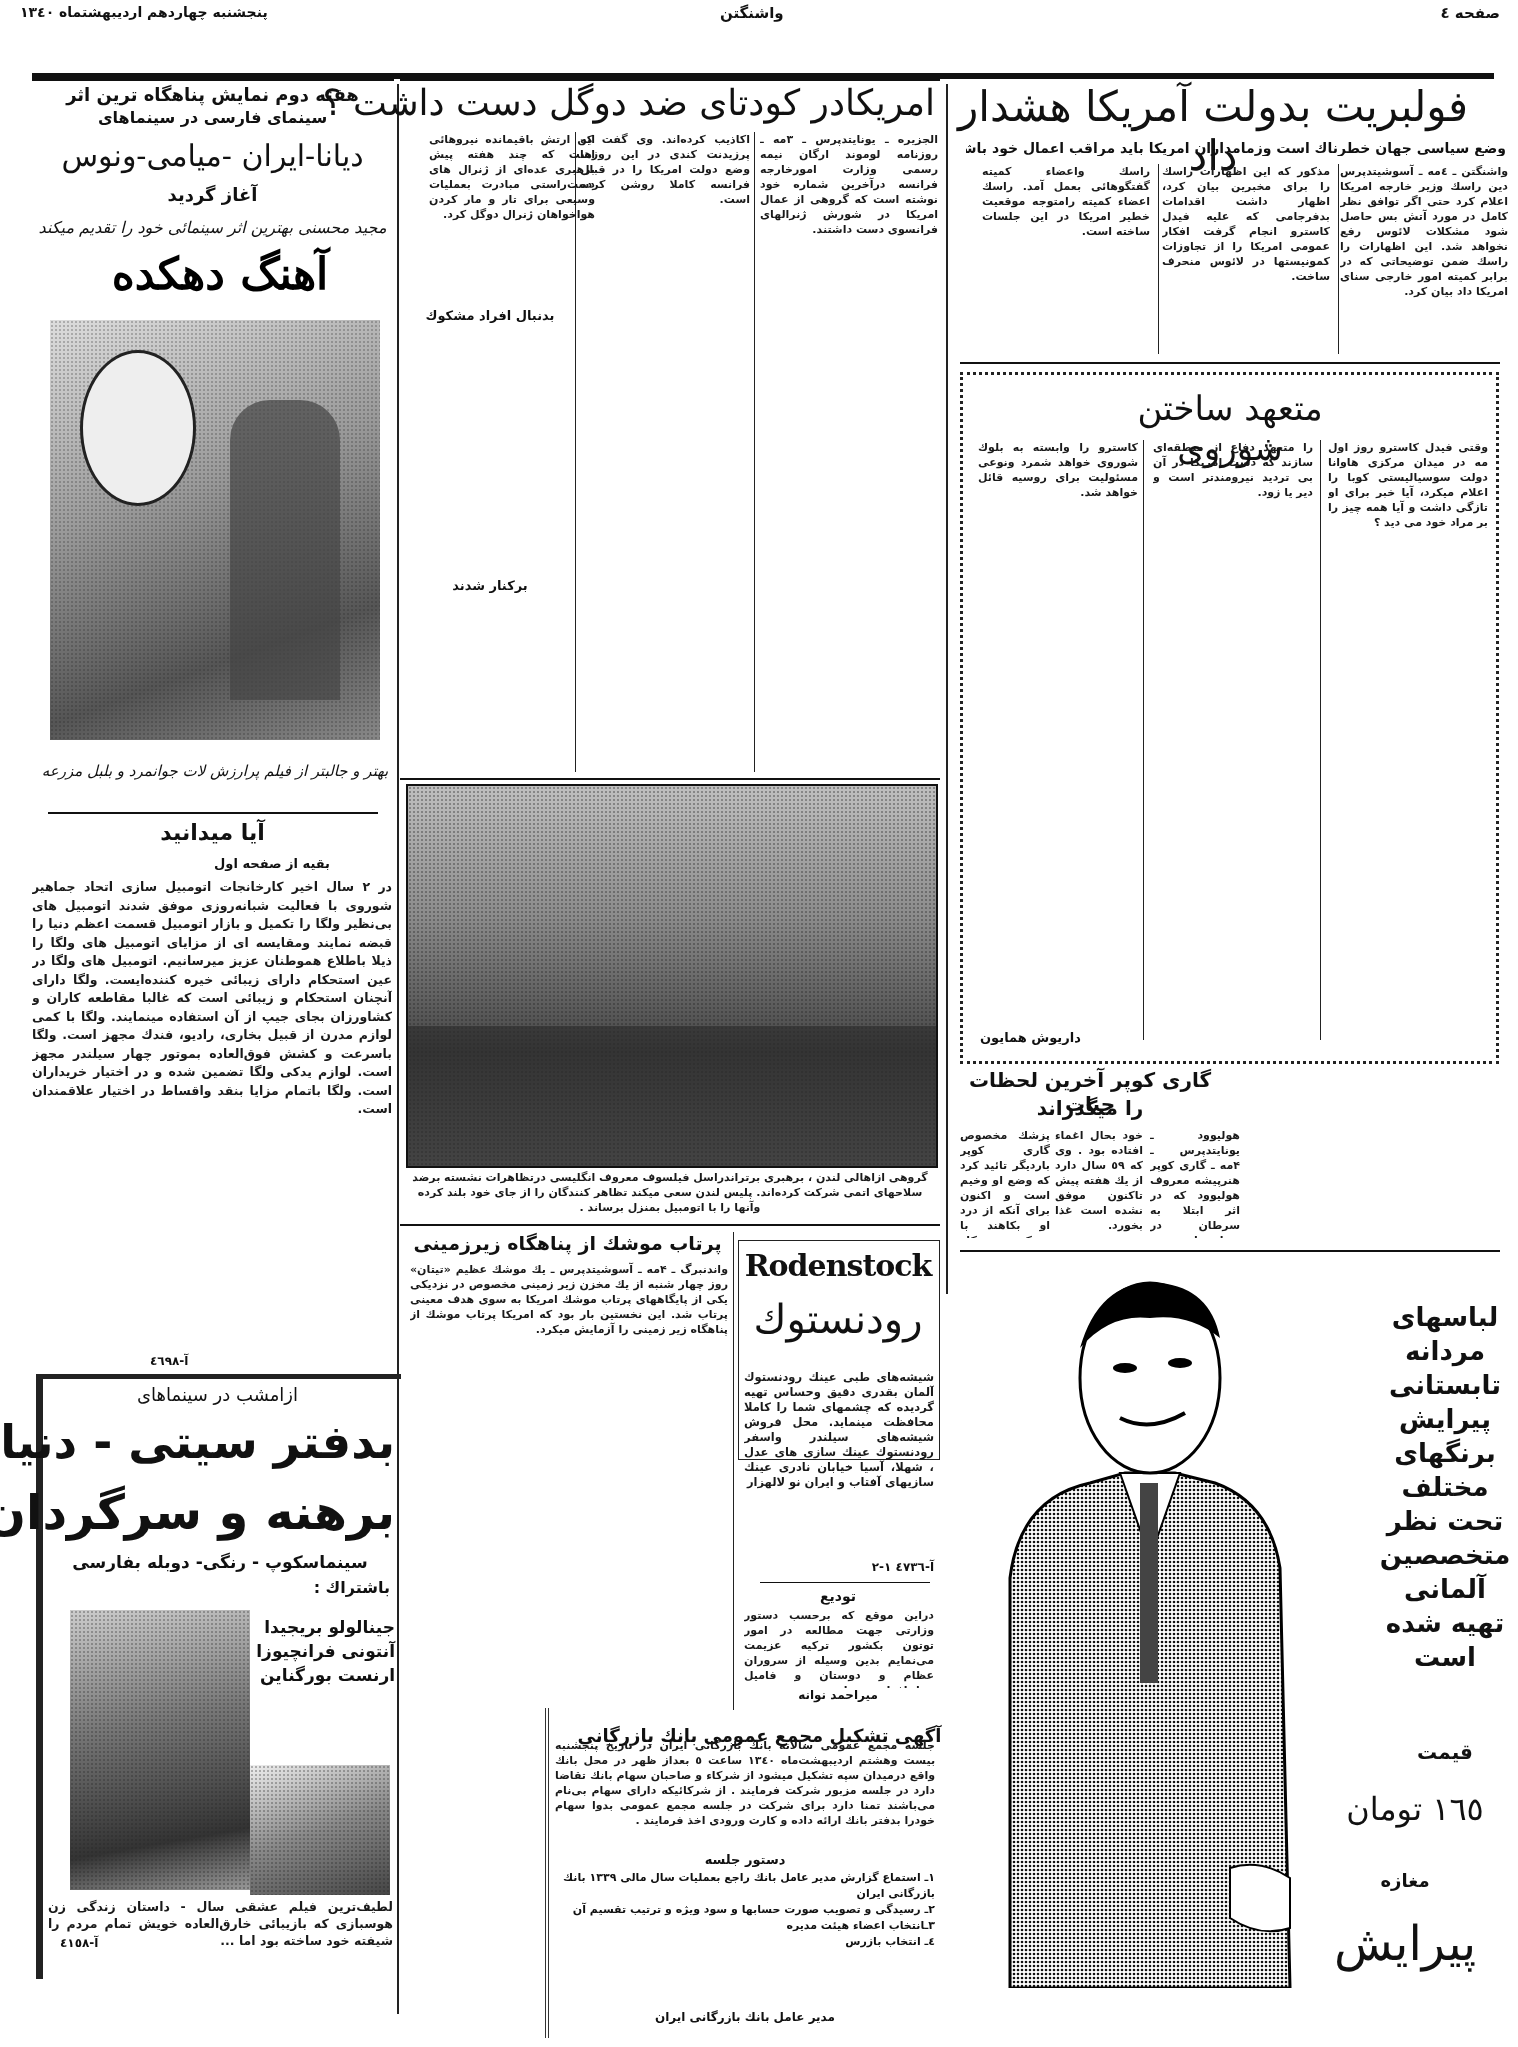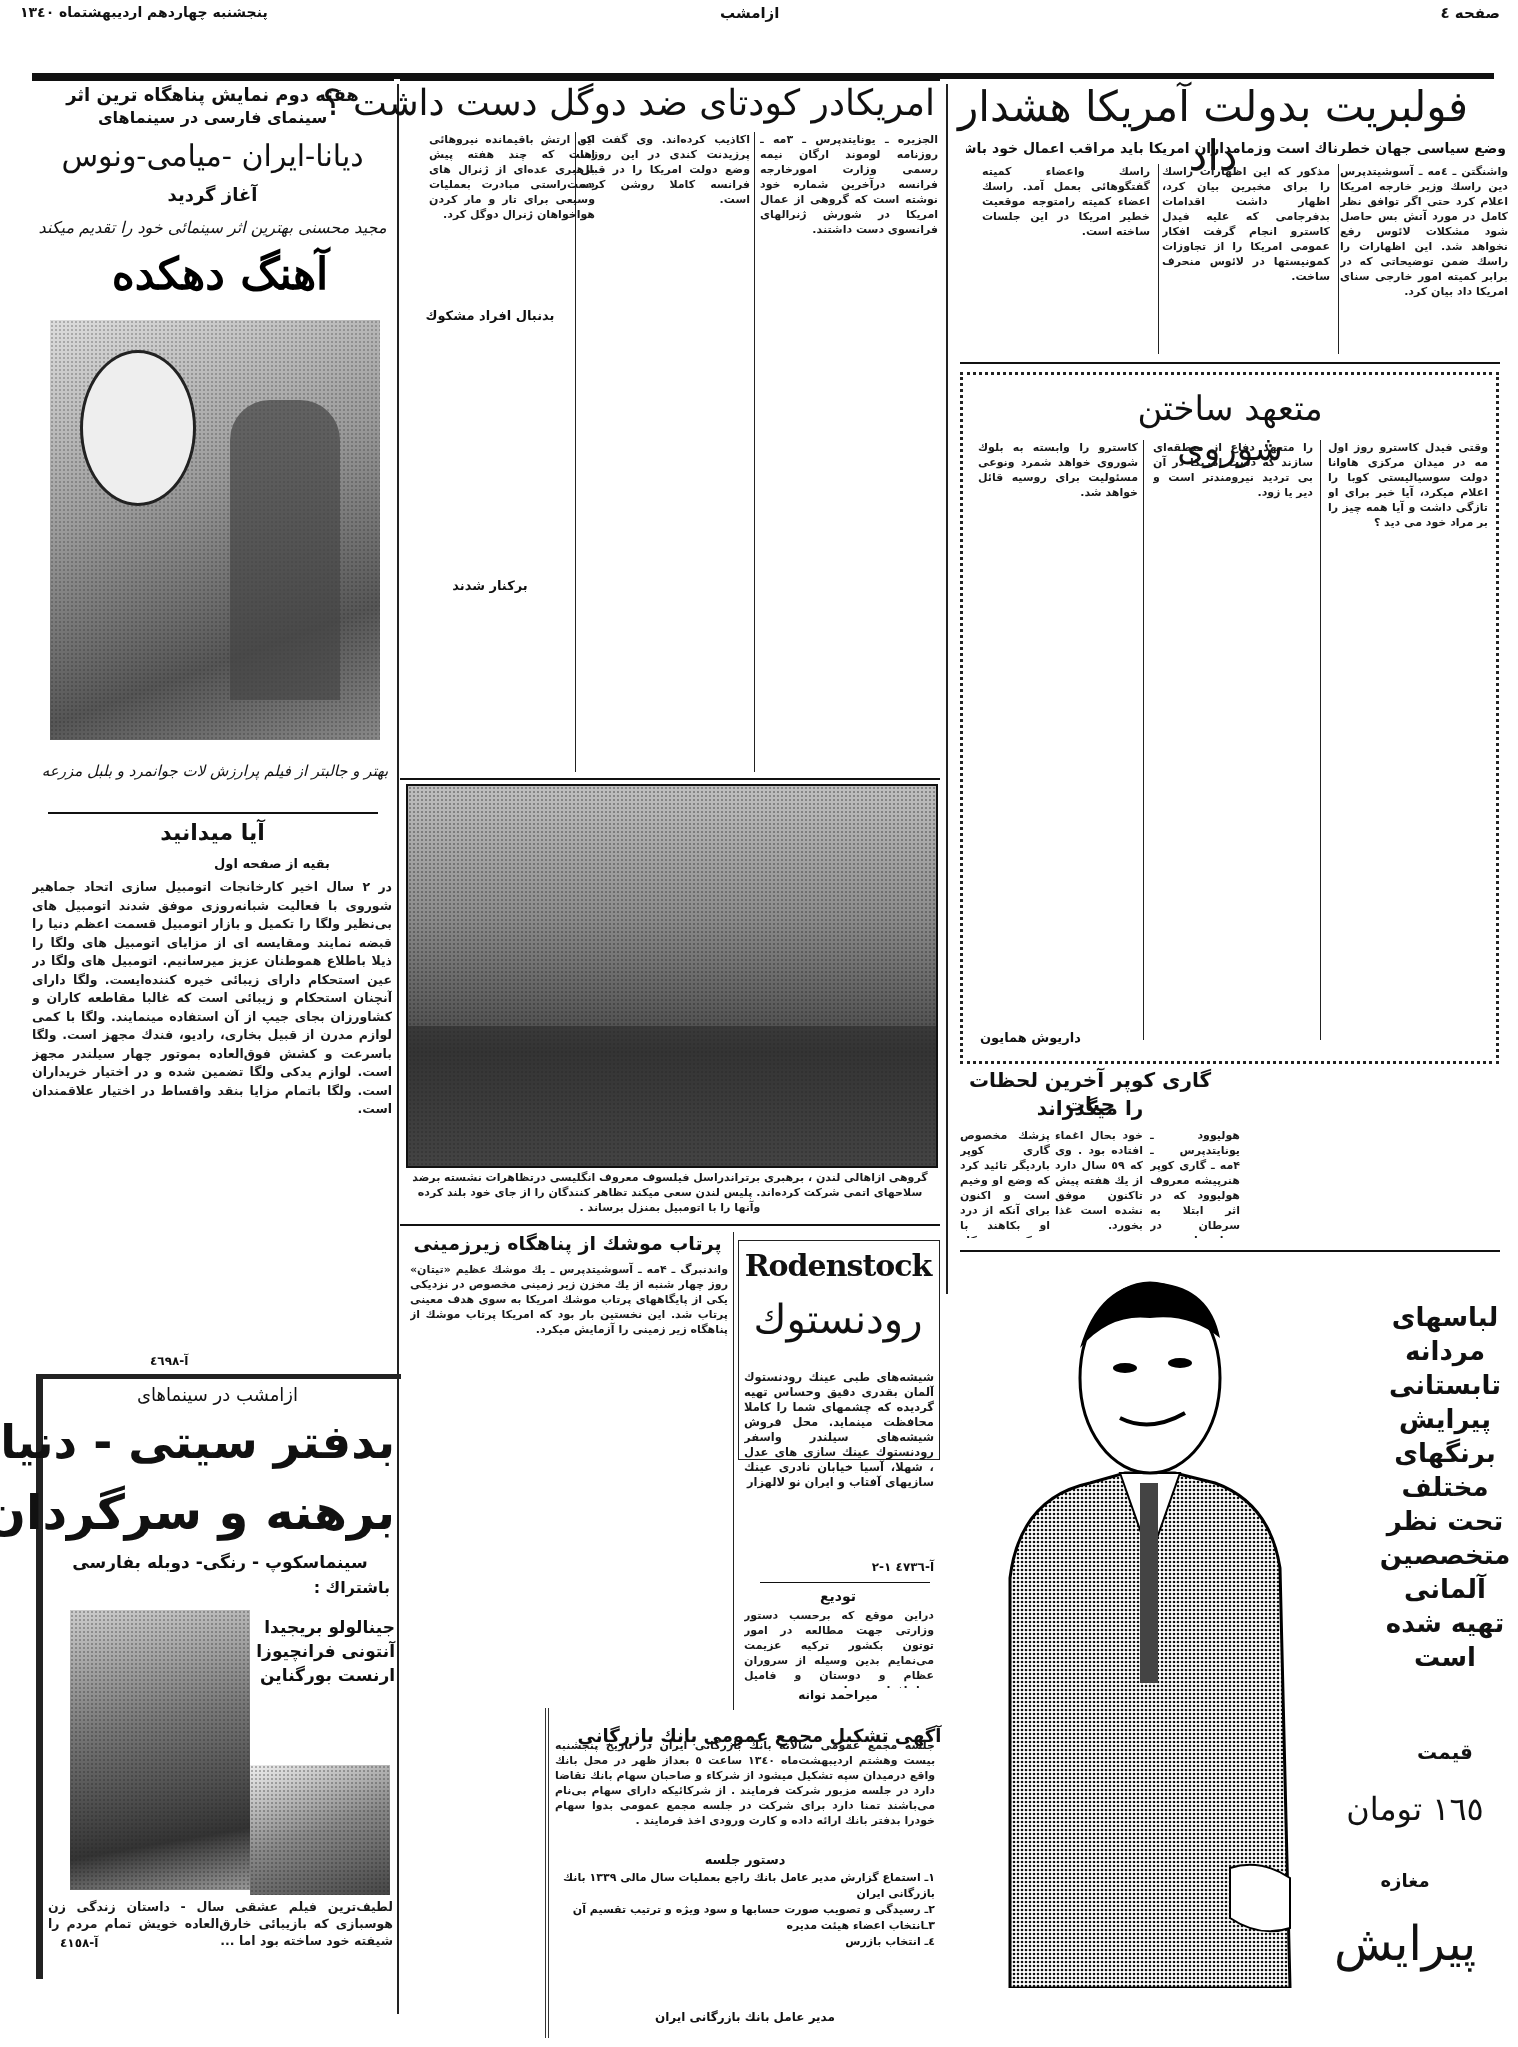--- a/index.html
+++ b/index.html
@@ -14,21 +14,21 @@
   .vsep{position:absolute;width:2px;background:#222;}
   .dotted-frame{position:absolute;border:3px dotted #222;}
   .photo{position:absolute;background:linear-gradient(180deg,#bfbfbf 0%,#8a8a8a 35%,#444 70%,#6a6a6a 100%);}
   .halftone{background-image:radial-gradient(#222 1px,transparent 1.4px);background-size:4px 4px;}
   .serifT{font-family:"DejaVu Serif",serif;}
 </style>
 </head>
 <body>
 
 <div class="abs b" style="right:18px;top:4px;font-size:15px;">صفحه ٤</div>
-<div class="abs b" style="left:720px;top:4px;font-size:15px;">ازامشب</div>
+<div class="abs b" style="left:720px;top:4px;font-size:15px;">واشنگتن</div>
 <div class="abs b rtl" style="left:20px;top:4px;font-size:14px;">پنجشنبه چهاردهم اردیبهشتماه ۱۳٤۰</div>
 <div class="rule" style="left:32px;top:73px;width:1462px;height:6px;"></div>
 
 <div class="vsep" style="left:397px;top:84px;height:1930px;"></div>
 <div class="vsep" style="left:946px;top:84px;height:1210px;"></div>
 
 <section>
   <h1 class="abs serifT rtl" style="right:45px;top:82px;width:520px;margin:0;font-size:42px;font-weight:normal;text-align:center;">فولبریت بدولت آمریکا هشدار داد</h1>
   <div class="abs rtl b" style="right:12px;top:140px;width:540px;font-size:14px;white-space:nowrap;overflow:hidden;">وضع سیاسی جهان خطرناك است وزمامداران امریكا باید مراقب اعمال خود باشند</div>
   <div class="abs body-text b" style="right:10px;top:164px;width:168px;height:190px;overflow:hidden;">واشنگتن ـ ٤مه ـ آسوشیتدپرس دین راسك وزیر خارجه امریكا اعلام كرد حتی اگر توافق نظر كامل در مورد آتش بس حاصل شود مشكلات لائوس رفع نخواهد شد. این اظهارات را راسك ضمن توضیحاتی كه در برابر كمیته امور خارجی سنای امریكا داد بیان كرد.</div>

